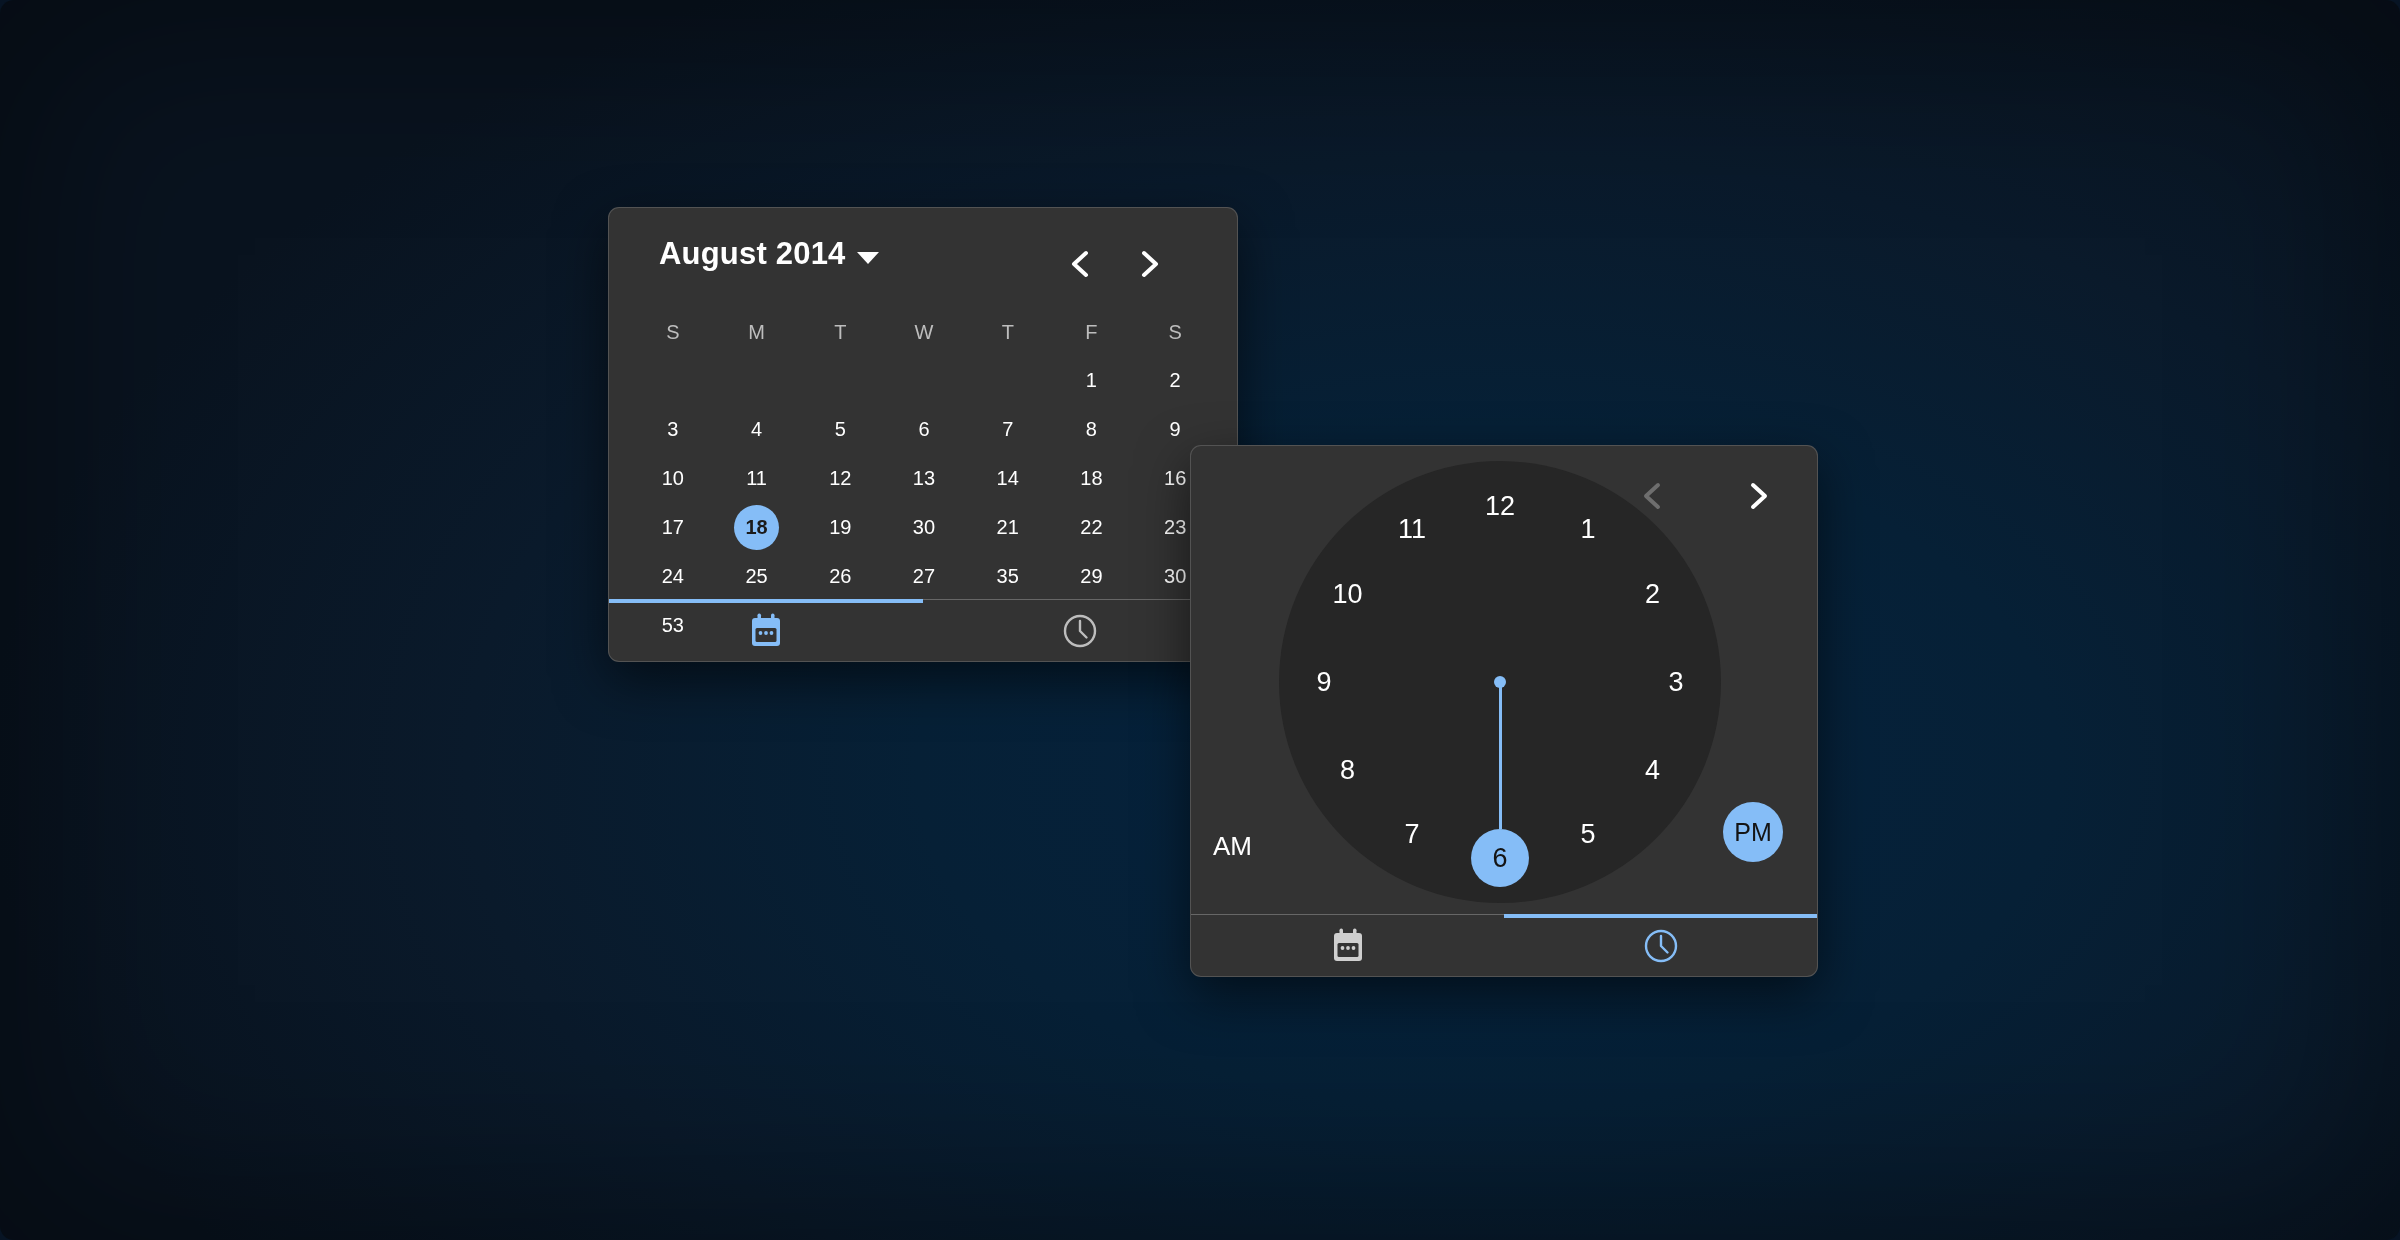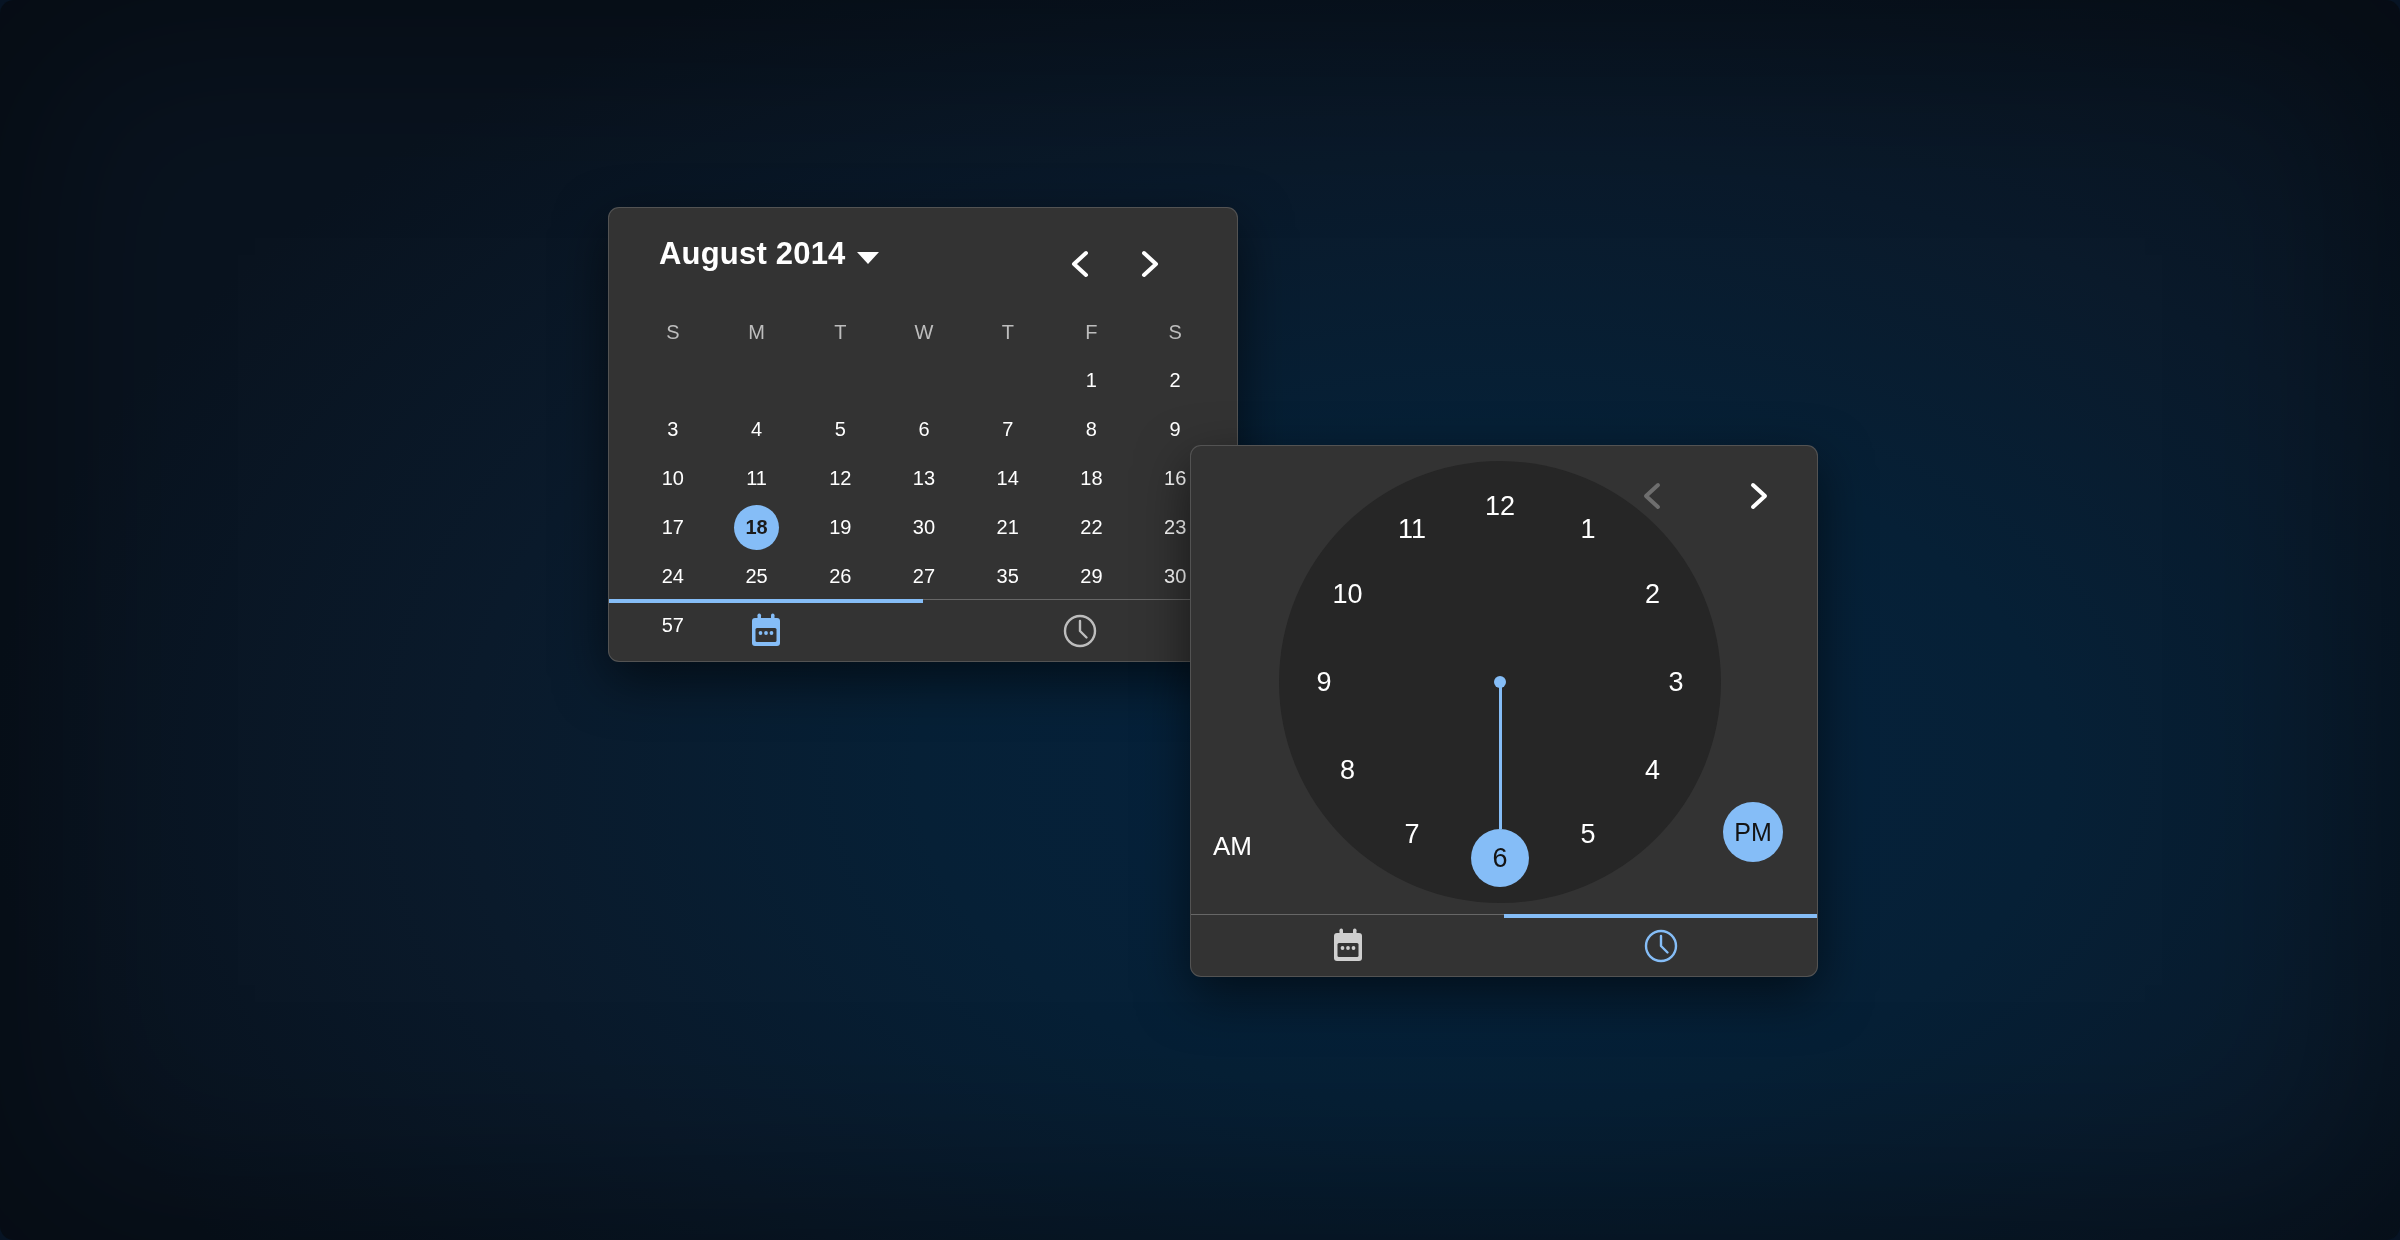--- a/index.html
+++ b/index.html
@@ -328,21 +328,21 @@
       <div class="cell">
         <div class="day">35</div>
       </div>
       <div class="cell">
         <div class="day">29</div>
       </div>
       <div class="cell">
         <div class="day">30</div>
       </div>
       <div class="cell">
-        <div class="day">57</div>
+        <div class="day">53</div>
       </div>
     </div>
 
   <div class="tabbar">
     <div class="tab-divider"></div>
     <div class="tab-indicator" id="date-tab-indicator" style="width: 314px; left: 0px;"></div>
     <div class="tabs">
       <div class="tab">
         <span>
           <svg width="34" height="36" viewBox="0 0 34 36" aria-hidden="true">

